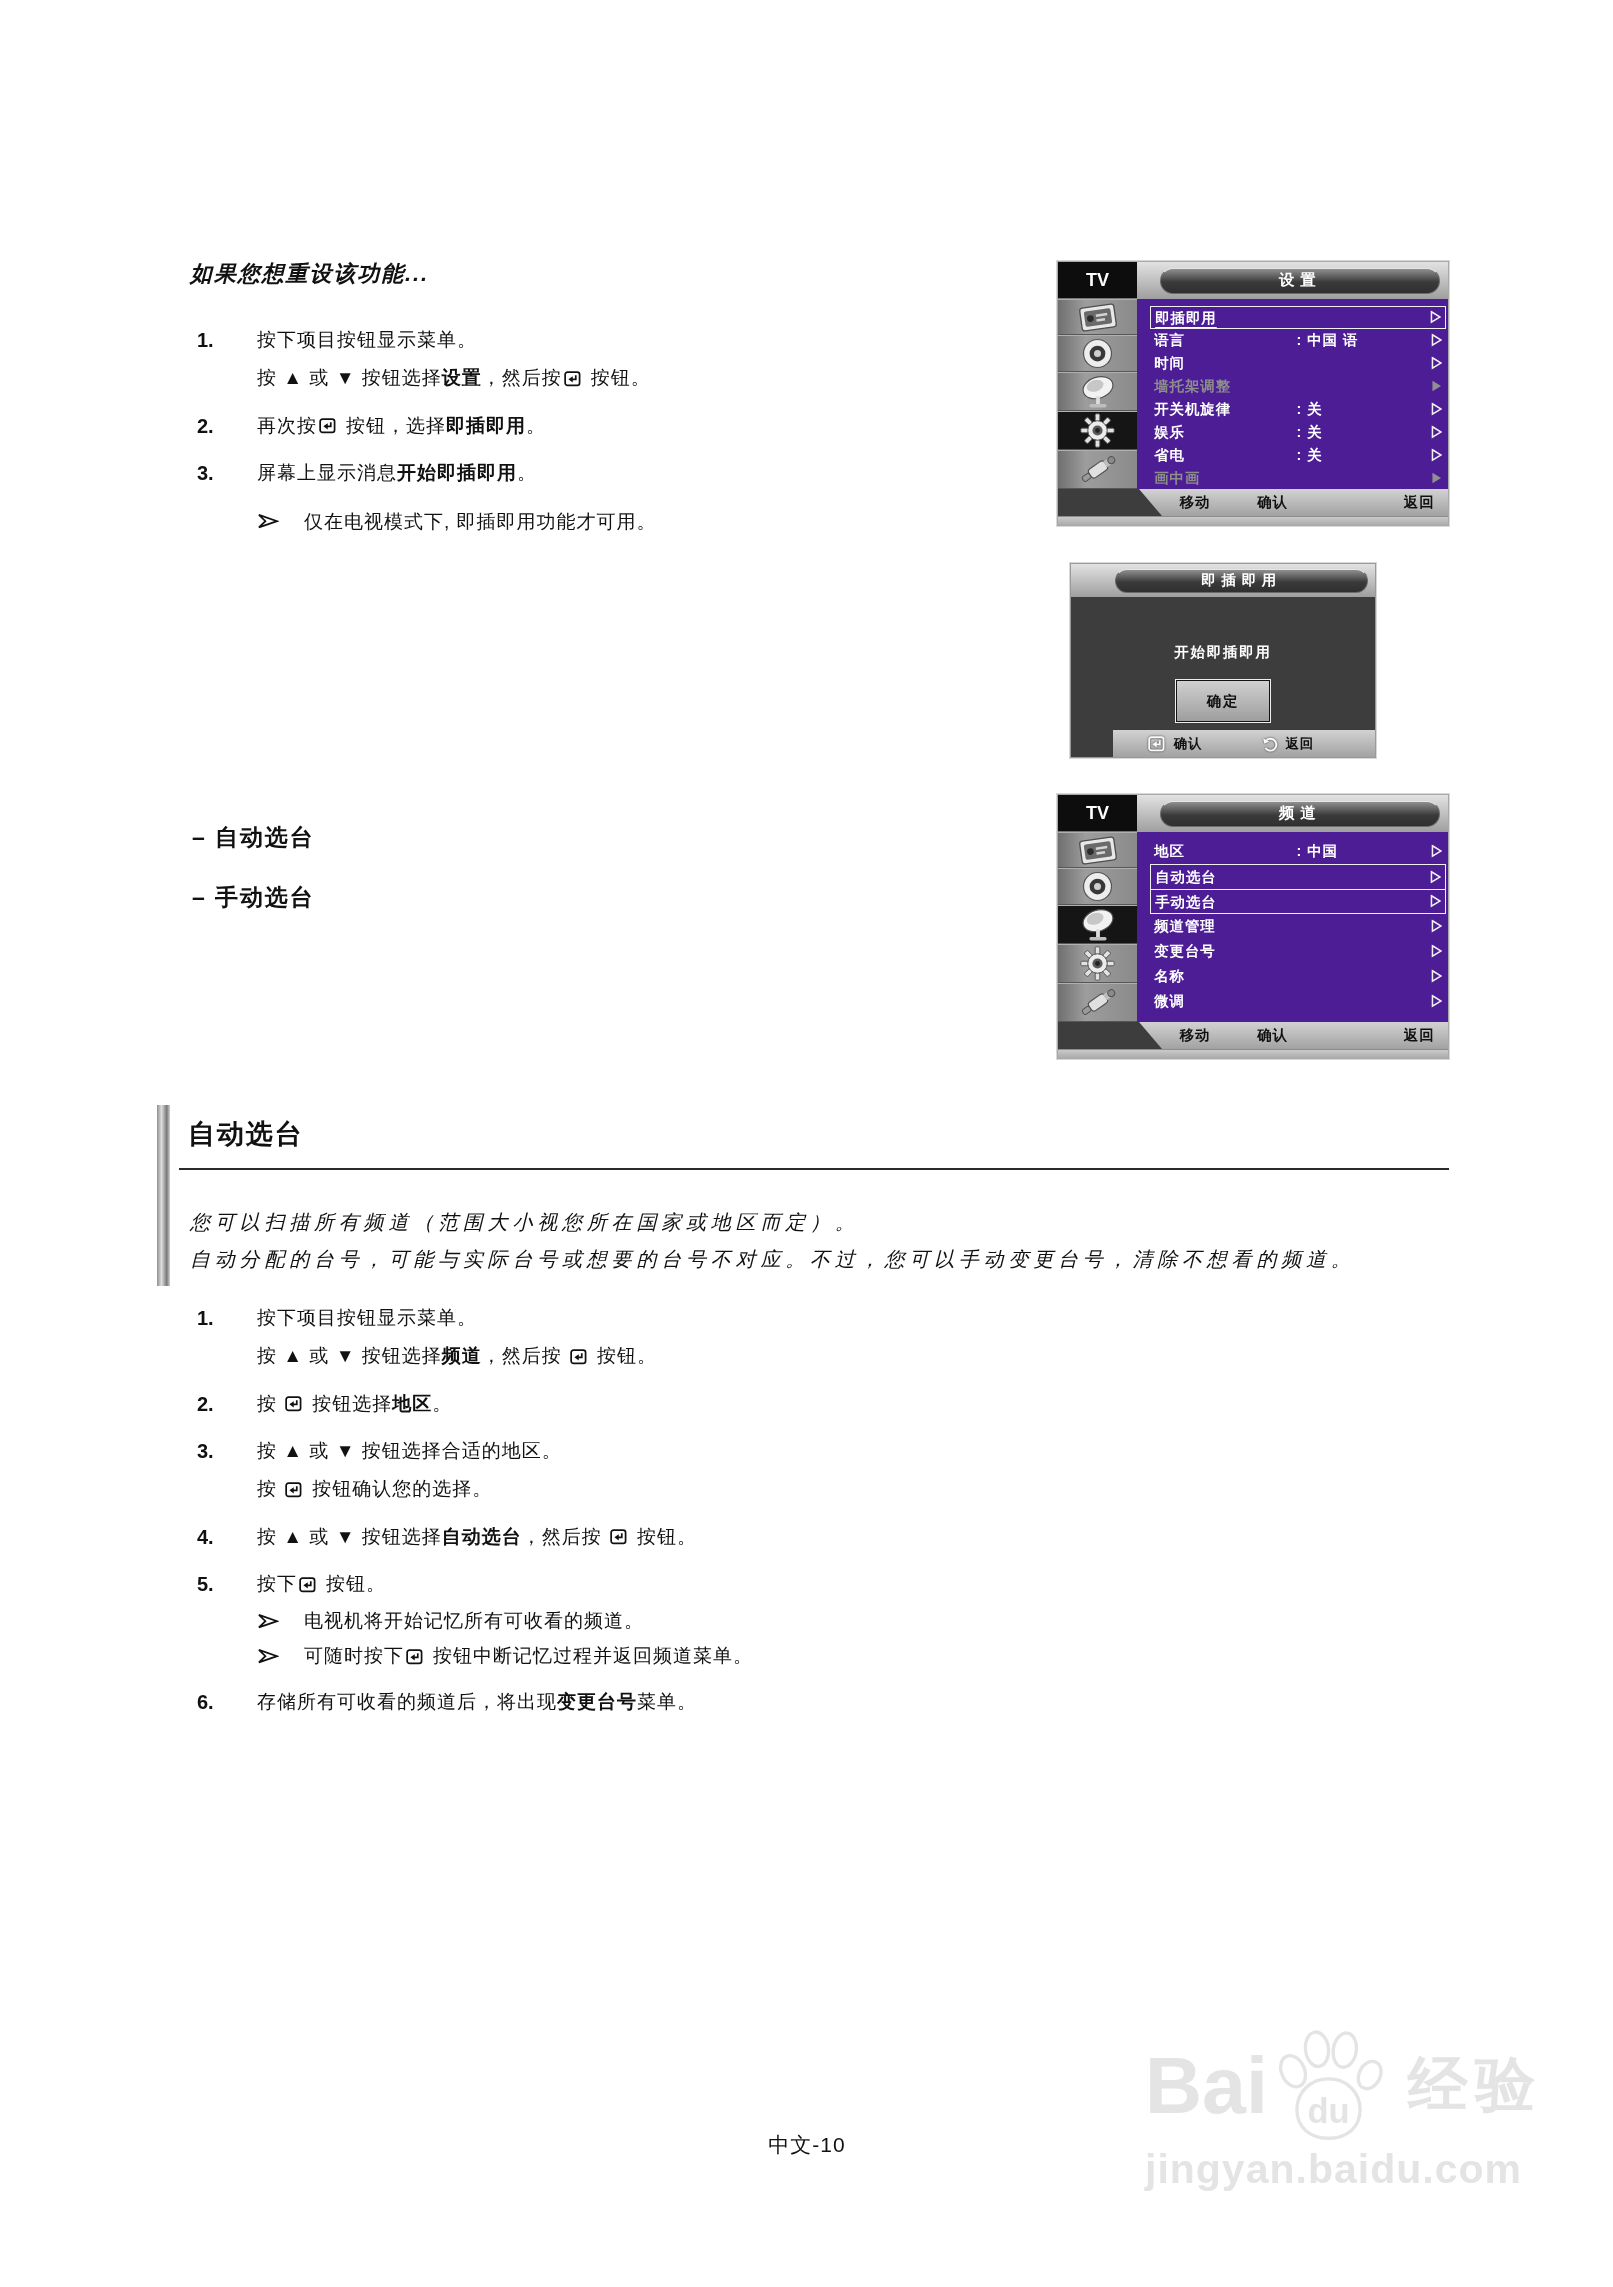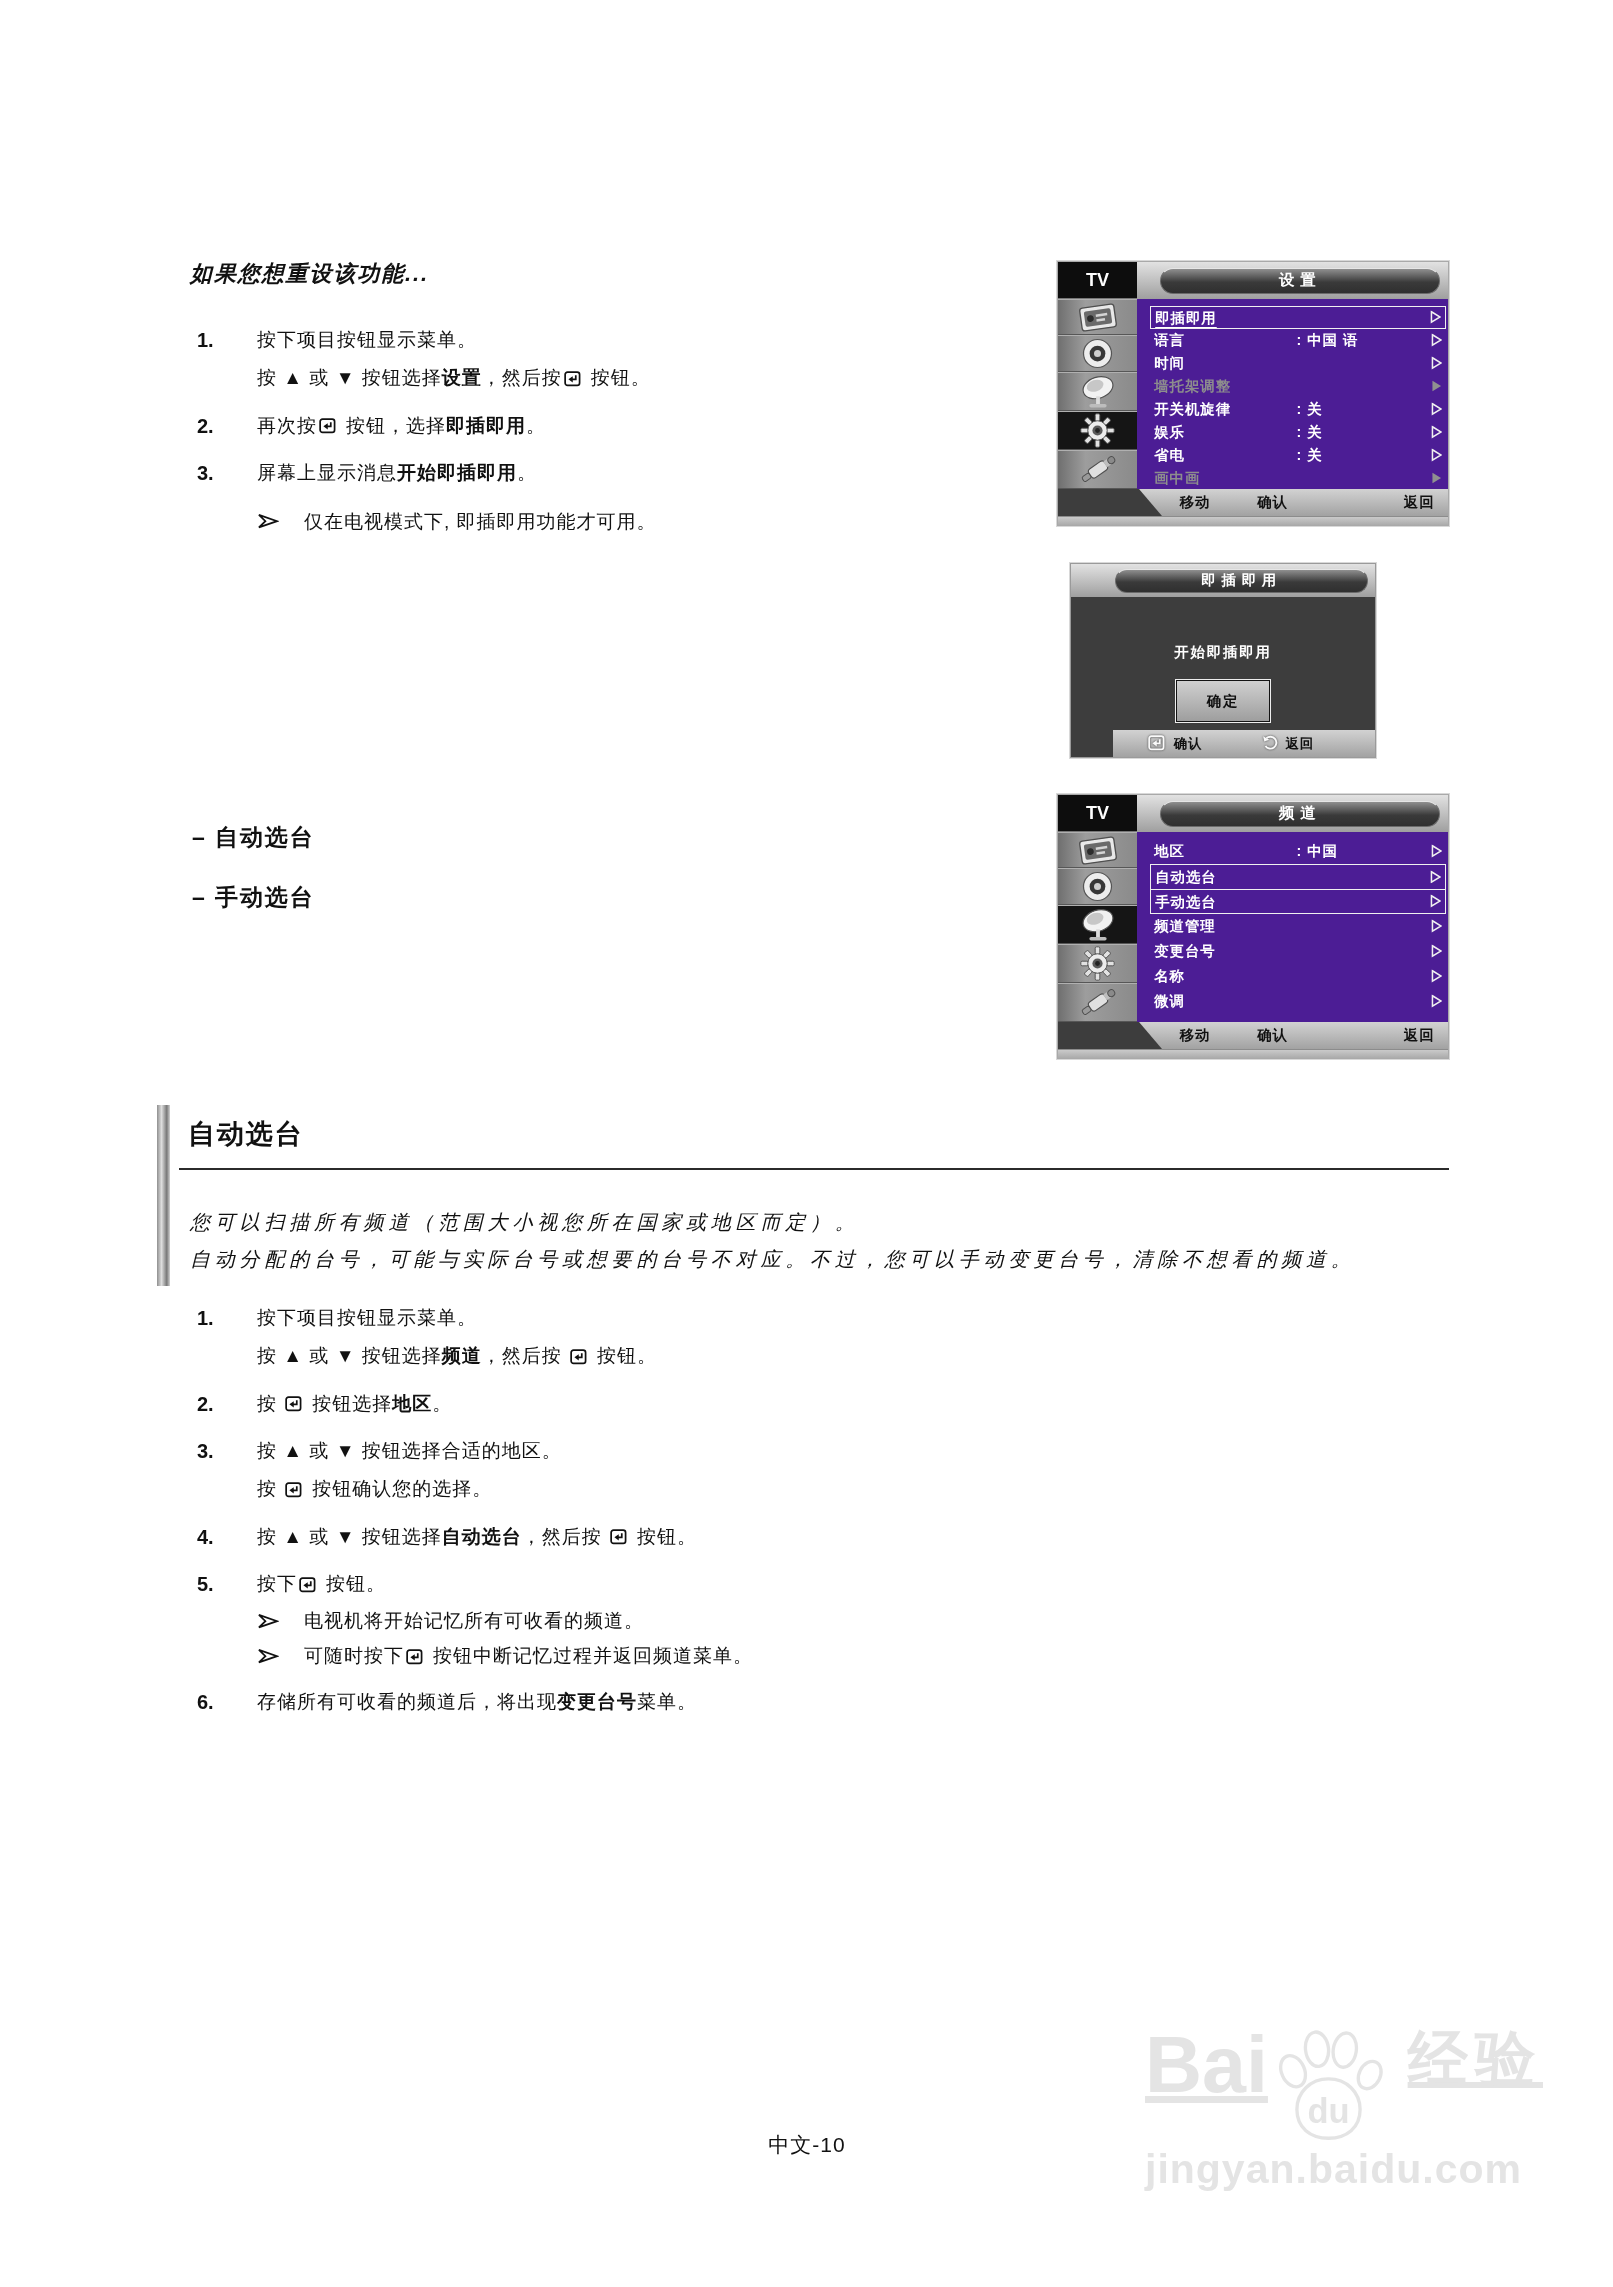--- a/index.html
+++ b/index.html
@@ -55,21 +55,21 @@
   .mi.dim{color:#8d8d8d;}
   .mi.box-single{border:1px solid #f0f0f0;}
   .mi.box-top{border:1px solid #f0f0f0;border-bottom:none;}
   .mi.box-bottom{border:1px solid #f0f0f0;}
   .lab.ul{text-decoration:underline;text-underline-offset:3.8px;}
   .arr-outline{color:#f0f0f0;} .arr-filled{color:#909090;}
   .menu-footer{height:27px;background:linear-gradient(#d2d2d2,#a2a2a2);position:relative;
                display:flex;align-items:center;color:#111;font-size:14.4px;font-weight:700;letter-spacing:1px;}
   .menu-footer::before{content:"";position:absolute;left:0;top:0;width:104px;height:100%;
                background:#3d3d3d;clip-path:polygon(0 0,81px 0,104px 100%,0 100%);}
-  .f-group{display:flex;align-items:flex-start;gap:6.7px;position:relative;}
+  .f-group{display:flex;align-items:flex-end;gap:6.7px;position:relative;}
   .f-group .ic{color:#fafafa;filter:drop-shadow(0 0 1px #444);}
   .f-move{margin-left:115px;} .f-confirm{margin-left:40px;} .f-back{margin-left:auto;margin-right:13.4px;}
   .menu-strip{height:7.7px;background:linear-gradient(#cacaca,#ababab);border-top:1px solid #8c8c8c;}
 
   
   #dialog{left:1070px;top:563px;width:304px;border:1.9px solid #9a9a9a;background:#3d3d3d;box-shadow:0 0 0 1px #d8d8d8;}
   .dlg-header{height:33px;background:linear-gradient(#e2e2e2,#9f9f9f);display:flex;align-items:center;}
   .dlg-header .pill{margin-left:44px;margin-right:6.7px;height:24px;font-size:14.4px;}
   .dlg-body{height:133px;position:relative;color:#fff;}
   .dlg-msg{position:absolute;top:46px;width:100%;text-align:center;font-size:14.4px;font-weight:700;letter-spacing:1.9px;}
@@ -86,21 +86,21 @@
   .sec-bar{left:157px;top:1105px;width:12.5px;height:181px;
            background:linear-gradient(90deg,#8f8f8f,#dedede 35%,#787878 75%,#d2d2d2);}
   .sec-title{left:188px;top:1116px;font-size:27px;font-weight:700;letter-spacing:1.9px;}
   .sec-rule{left:179px;top:1168px;width:1270px;height:1.9px;background:#2b2b2b;}
   .desc{font-size:20px;font-style:italic;letter-spacing:4.8px;white-space:nowrap;}
   #desc1{left:190px;top:1209px;} #desc2{left:190px;top:1246px;}
 
   
   #page-num{left:0;top:2131px;width:1614px;text-align:center;font-size:21px;letter-spacing:1px;}
   #watermark{left:1145px;top:2029px;color:#e4e4e4;}
-  .wm-row{display:flex;align-items:flex-start;font-weight:700;text-decoration:underline;}
+  .wm-row{display:flex;align-items:center;font-weight:700;}
   .wm-bai{font-size:79px;line-height:0.9;}
   .wm-jy{font-size:60px;line-height:1;letter-spacing:7.7px;margin-left:21px;margin-bottom:1.9px;}
   .wm-paw{margin:0 1.9px -7.7px 3.8px;}
   .wm-url{font-size:41px;font-weight:700;letter-spacing:1px;margin-top:3.8px;}
 </style>
 </head>
 <body>
 
 <div id="canvas">
 

